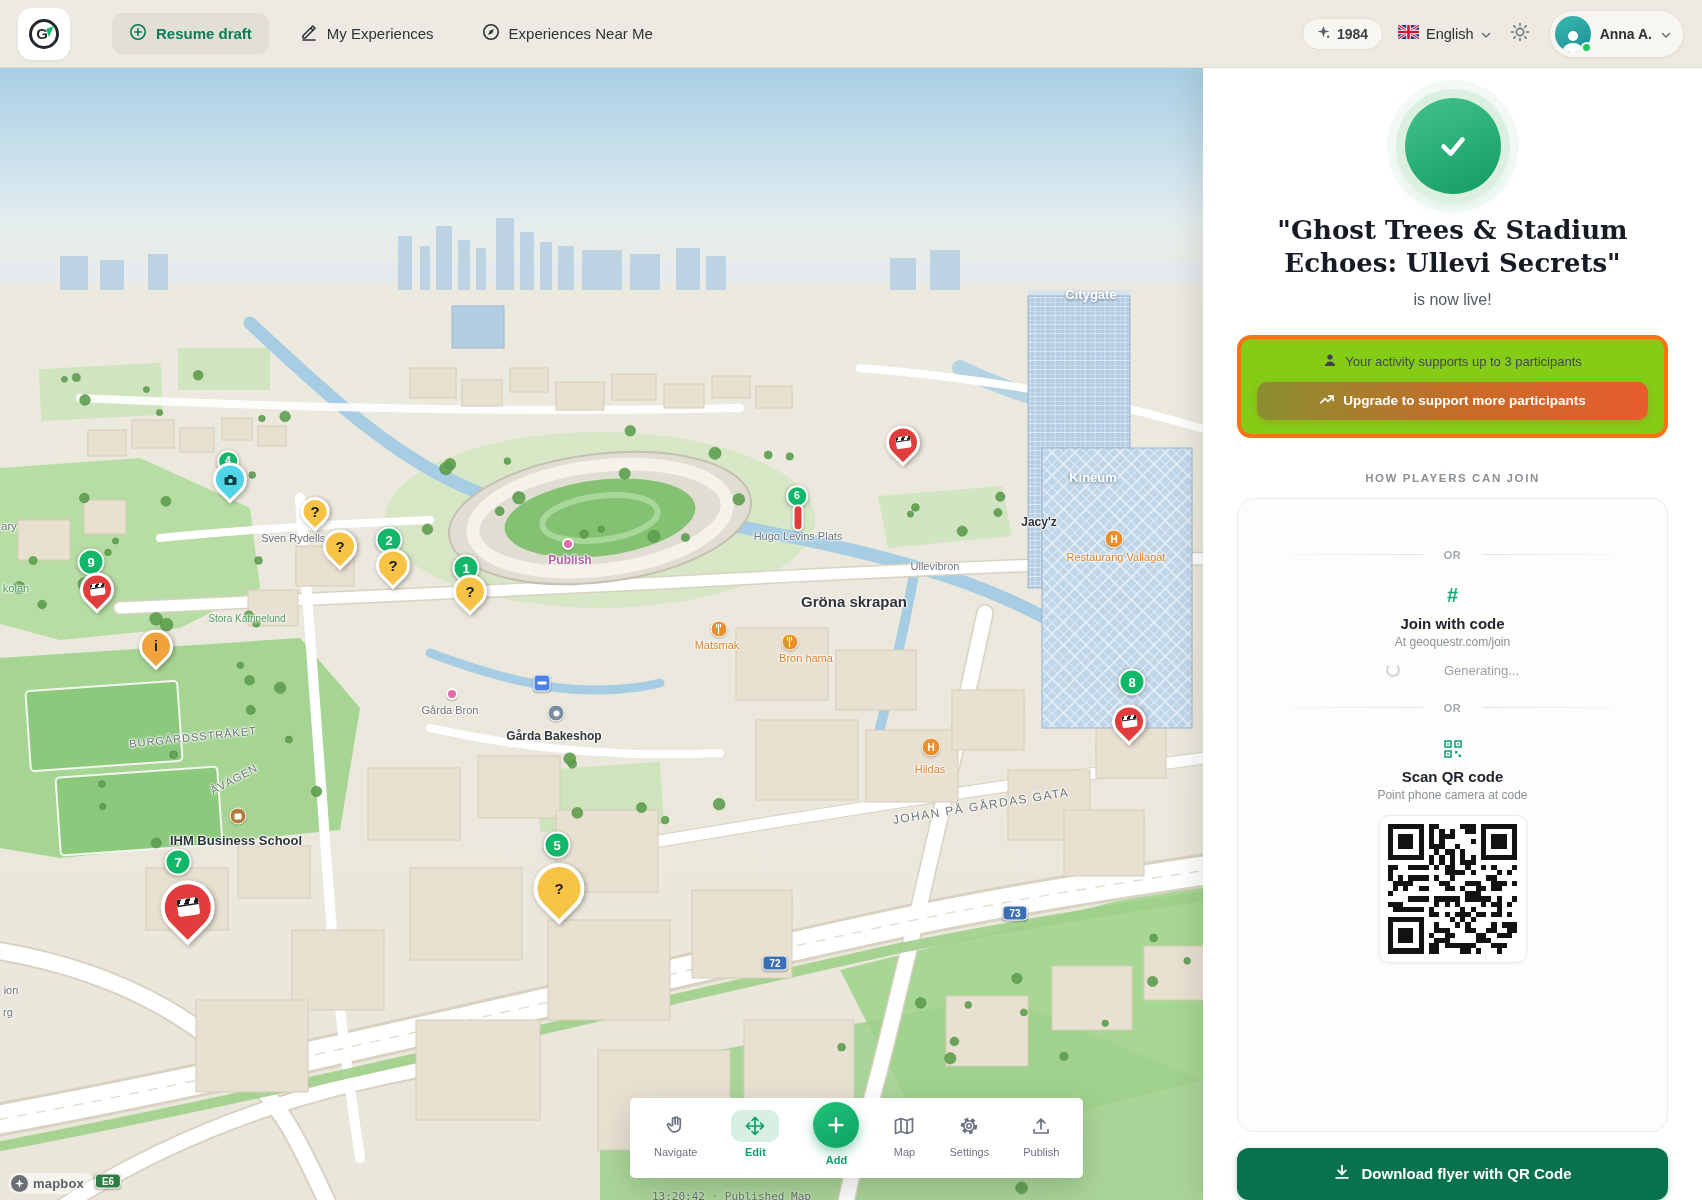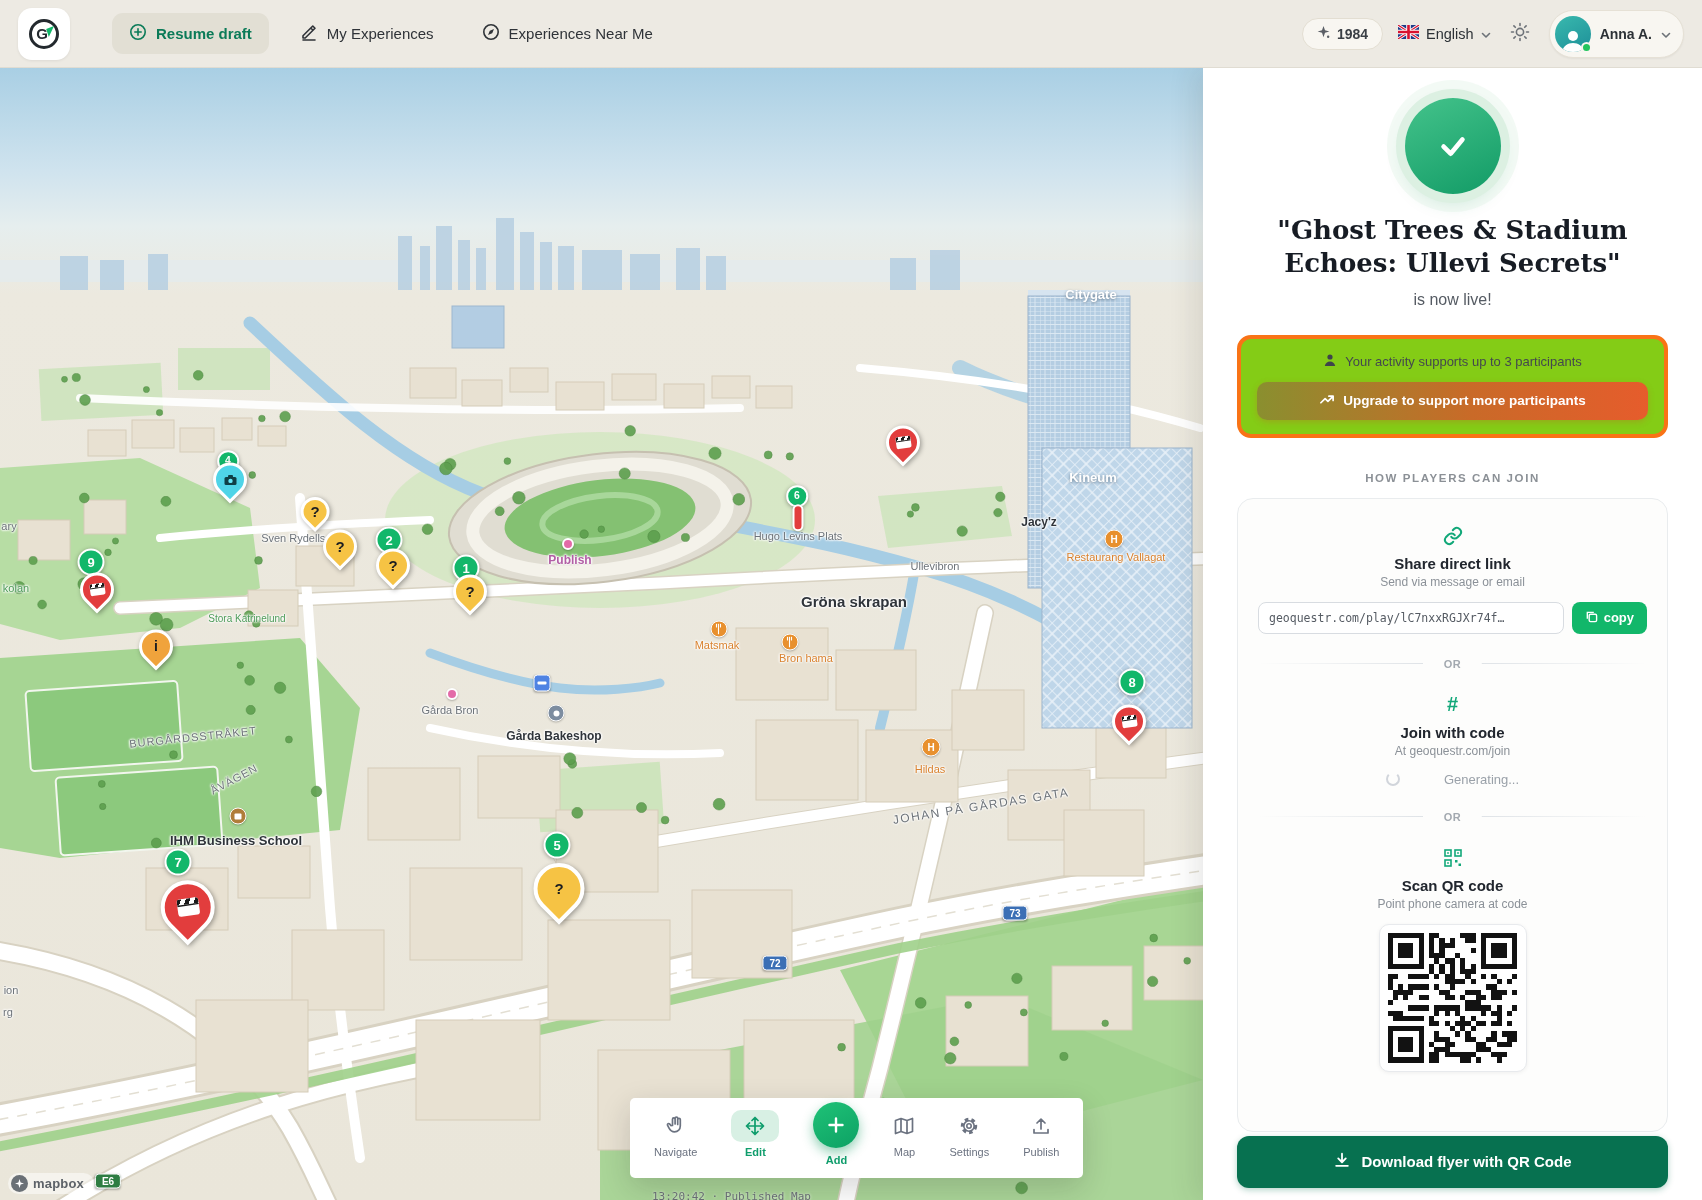--- a/index.html
+++ b/index.html
@@ -95,21 +95,21 @@
   .or-line.flip{transform:rotate(180deg);}
   .or-txt{font-size:11px;font-weight:700;color:#a3a9b0;letter-spacing:.5px;}
   .gen-row{margin-top:14px;display:flex;align-items:center;justify-content:center;gap:8px;}
   .gen-txt{font-size:13px;color:#9aa1a9;margin-left:36px;}
   .spinner{width:14px;height:14px;border:2px solid #d1d5db;border-top-color:transparent;border-radius:50%;animation:spin 1s linear infinite;display:inline-block;}
   @keyframes spin{to{transform:rotate(360deg);}}
   .qr-frame{margin:13px auto 0;width:148px;padding:8px;background:#fff;border:1px solid #e8eaed;border-radius:10px;box-shadow:0 1px 4px rgba(0,0,0,.06);}
   #qr{display:grid;grid-template-columns:repeat(25,1fr);width:130px;height:130px;}
   .qm{background:#fff;}
   .qm.on{background:#121212;}
-  .dl-btn{margin-top:4px;width:100%;height:52px;border:0;border-radius:12px;background:#077150;color:#fff;font-size:15px;font-weight:600;display:flex;align-items:center;justify-content:center;gap:10px;cursor:pointer;font-family:inherit;box-shadow:0 2px 6px rgba(7,113,80,.3);}
+  .dl-btn{margin-top:16px;width:100%;height:52px;border:0;border-radius:12px;background:#077150;color:#fff;font-size:15px;font-weight:600;display:flex;align-items:center;justify-content:center;gap:10px;cursor:pointer;font-family:inherit;box-shadow:0 2px 6px rgba(7,113,80,.3);}
 </style>
 </head>
 <body>
 
 <div class="page">
 
   <header>
     <button class="logo-box">
       <svg width="34" height="34" viewBox="0 0 34 34">
         <circle cx="17" cy="17" r="13.5" fill="none" stroke="#23292e" stroke-width="3"></circle>
@@ -634,42 +634,20 @@
                 <path d="M2 11l4.5-4.5 3 3L15 4M10.5 4H15v4.5"></path>
               </svg>
           </span>
           <span>Upgrade to support more participants</span>
         </button>
       </div>
 
       <div class="join-header">HOW PLAYERS CAN JOIN</div>
 
       <div class="join-card">
-        <div>
-          <span class="jicon">
-            <svg width="20" height="20" viewBox="0 0 20 20" fill="none" stroke="#12a879" stroke-width="2" stroke-linecap="round">
-                <path d="M8.3 10.8a4.2 4.2 0 0 0 6.3.45l2.5-2.5a4.2 4.2 0 0 0-5.9-5.9l-1.4 1.4"></path>
-                <path d="M11.7 9.2a4.2 4.2 0 0 0-6.3-.45l-2.5 2.5a4.2 4.2 0 0 0 5.9 5.9l1.4-1.4"></path>
-              </svg>
-          </span>
-          <div class="jtitle">Share direct link</div>
-          <div class="jsub">Send via message or email</div>
-          <div class="link-row">
-            <input class="link-input" readonly="" value="geoquestr.com/play/lC7nxxRGJXr74f…" style="">
-            <button class="copy-btn">
-              <span>
-                <svg width="13" height="13" viewBox="0 0 14 14" fill="none" stroke="#fff" stroke-width="1.5">
-                    <rect x="4.5" y="4.5" width="8" height="8" rx="1.5"></rect>
-                    <path d="M9.5 2.5h-7v7"></path>
-                  </svg>
-              </span>
-              <span>copy</span>
-            </button>
-          </div>
-        </div>
 
         <div class="or-div">
           <span class="or-line"></span>
             <span class="or-txt">OR</span>
             <span class="or-line flip"></span>
         </div>
 
         <div>
           <span class="jicon hash">#</span>
           <div class="jtitle">Join with code</div>

